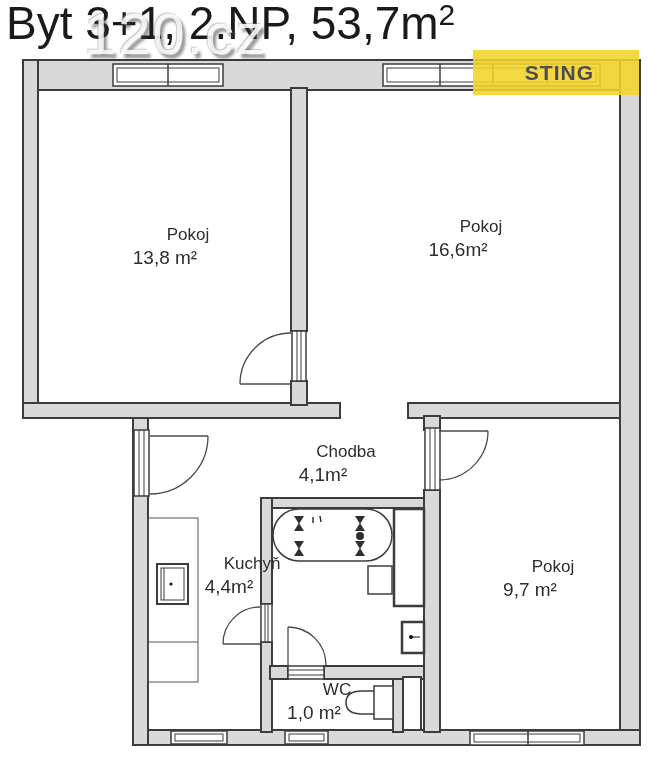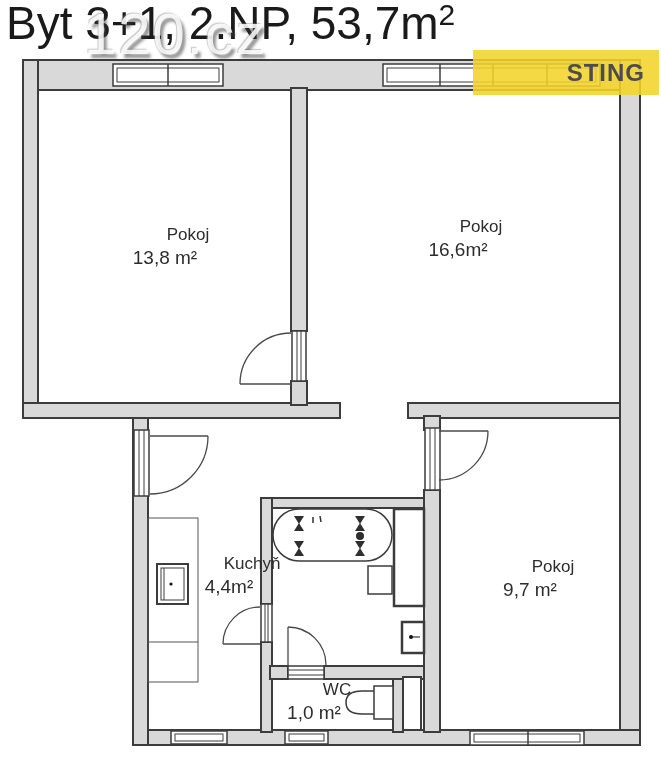--- a/index.html
+++ b/index.html
@@ -12,25 +12,25 @@
     font-size:46px;font-weight:400;color:#1a1a1a;letter-spacing:0px;white-space:nowrap;
   }
   .title sup{font-size:30px;position:relative;top:2px;font-weight:400;}
   .watermark{
     position:absolute;left:84px;top:0px;z-index:3;
     font-size:58px;font-weight:normal;color:rgba(255,255,255,0.85);
     text-shadow:3px 4px 3px rgba(60,60,60,0.55),-1px -1px 1px rgba(130,130,130,0.45);
     letter-spacing:2px;white-space:nowrap;
   }
   .sting{
-    position:absolute;left:473px;top:50px;width:186px;height:45px;z-index:4;
+    position:absolute;left:473px;top:50px;width:166px;height:45px;z-index:4;
     background:rgba(243,211,42,0.88);
     display:flex;align-items:center;justify-content:flex-end;
-    padding-right:14px;box-sizing:border-box;
-    font-size:24px;font-weight:bold;color:#4c4c4c;letter-spacing:1px;
+    padding-right:45px;box-sizing:border-box;
+    font-size:21px;font-weight:bold;color:#4c4c4c;letter-spacing:1px;
   }
   svg{position:absolute;left:0;top:0;z-index:1;}
   .room-label{
     position:absolute;z-index:2;text-align:center;
     transform:translateX(-50%);color:#2d2d2d;line-height:1.3;
   }
   .room-label .nm{font-size:17px;margin-left:46px;}
   .room-label .ar{font-size:19px;}
 </style>
 </head>
@@ -202,20 +202,24 @@
     <div class="ar">13,8 m²</div>
   </div>
   <div class="room-label" style="left:458px;top:216px">
     <div class="nm">Pokoj</div>
     <div class="ar">16,6m²</div>
   </div>
   <div class="room-label" style="left:530px;top:556px">
     <div class="nm">Pokoj</div>
     <div class="ar">9,7 m²</div>
   </div>
+  <div class="room-label" style="left:323px;top:441px">
+    <div class="nm">Chodba</div>
+    <div class="ar">4,1m²</div>
+  </div>
   <div class="room-label" style="left:229px;top:553px">
     <div class="nm">Kuchyň</div>
     <div class="ar">4,4m²</div>
   </div>
   <div class="room-label" style="left:314px;top:679px">
     <div class="nm">WC</div>
     <div class="ar">1,0 m²</div>
   </div>
 
 </div>

